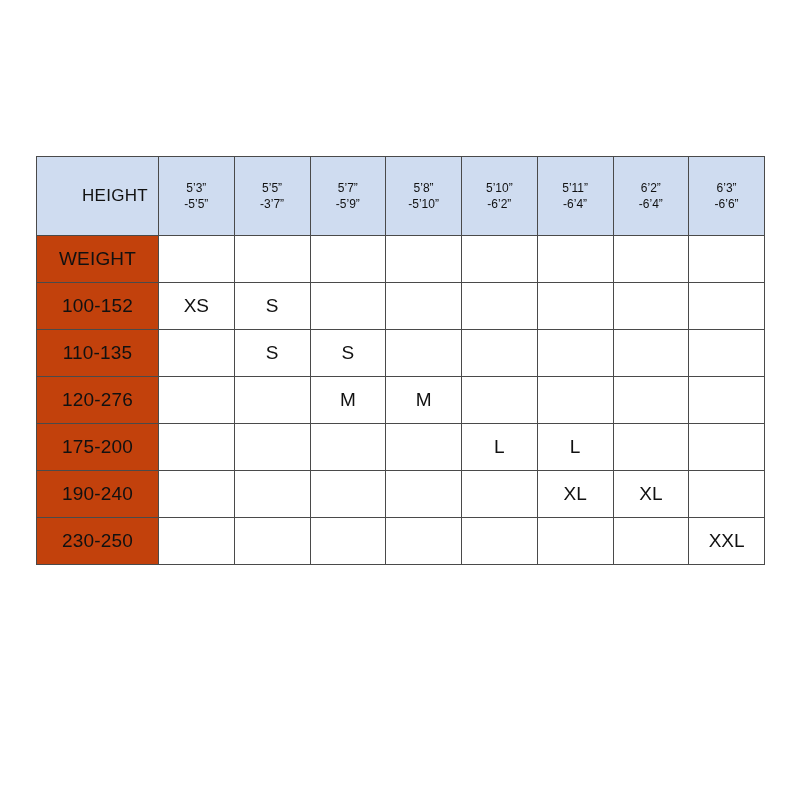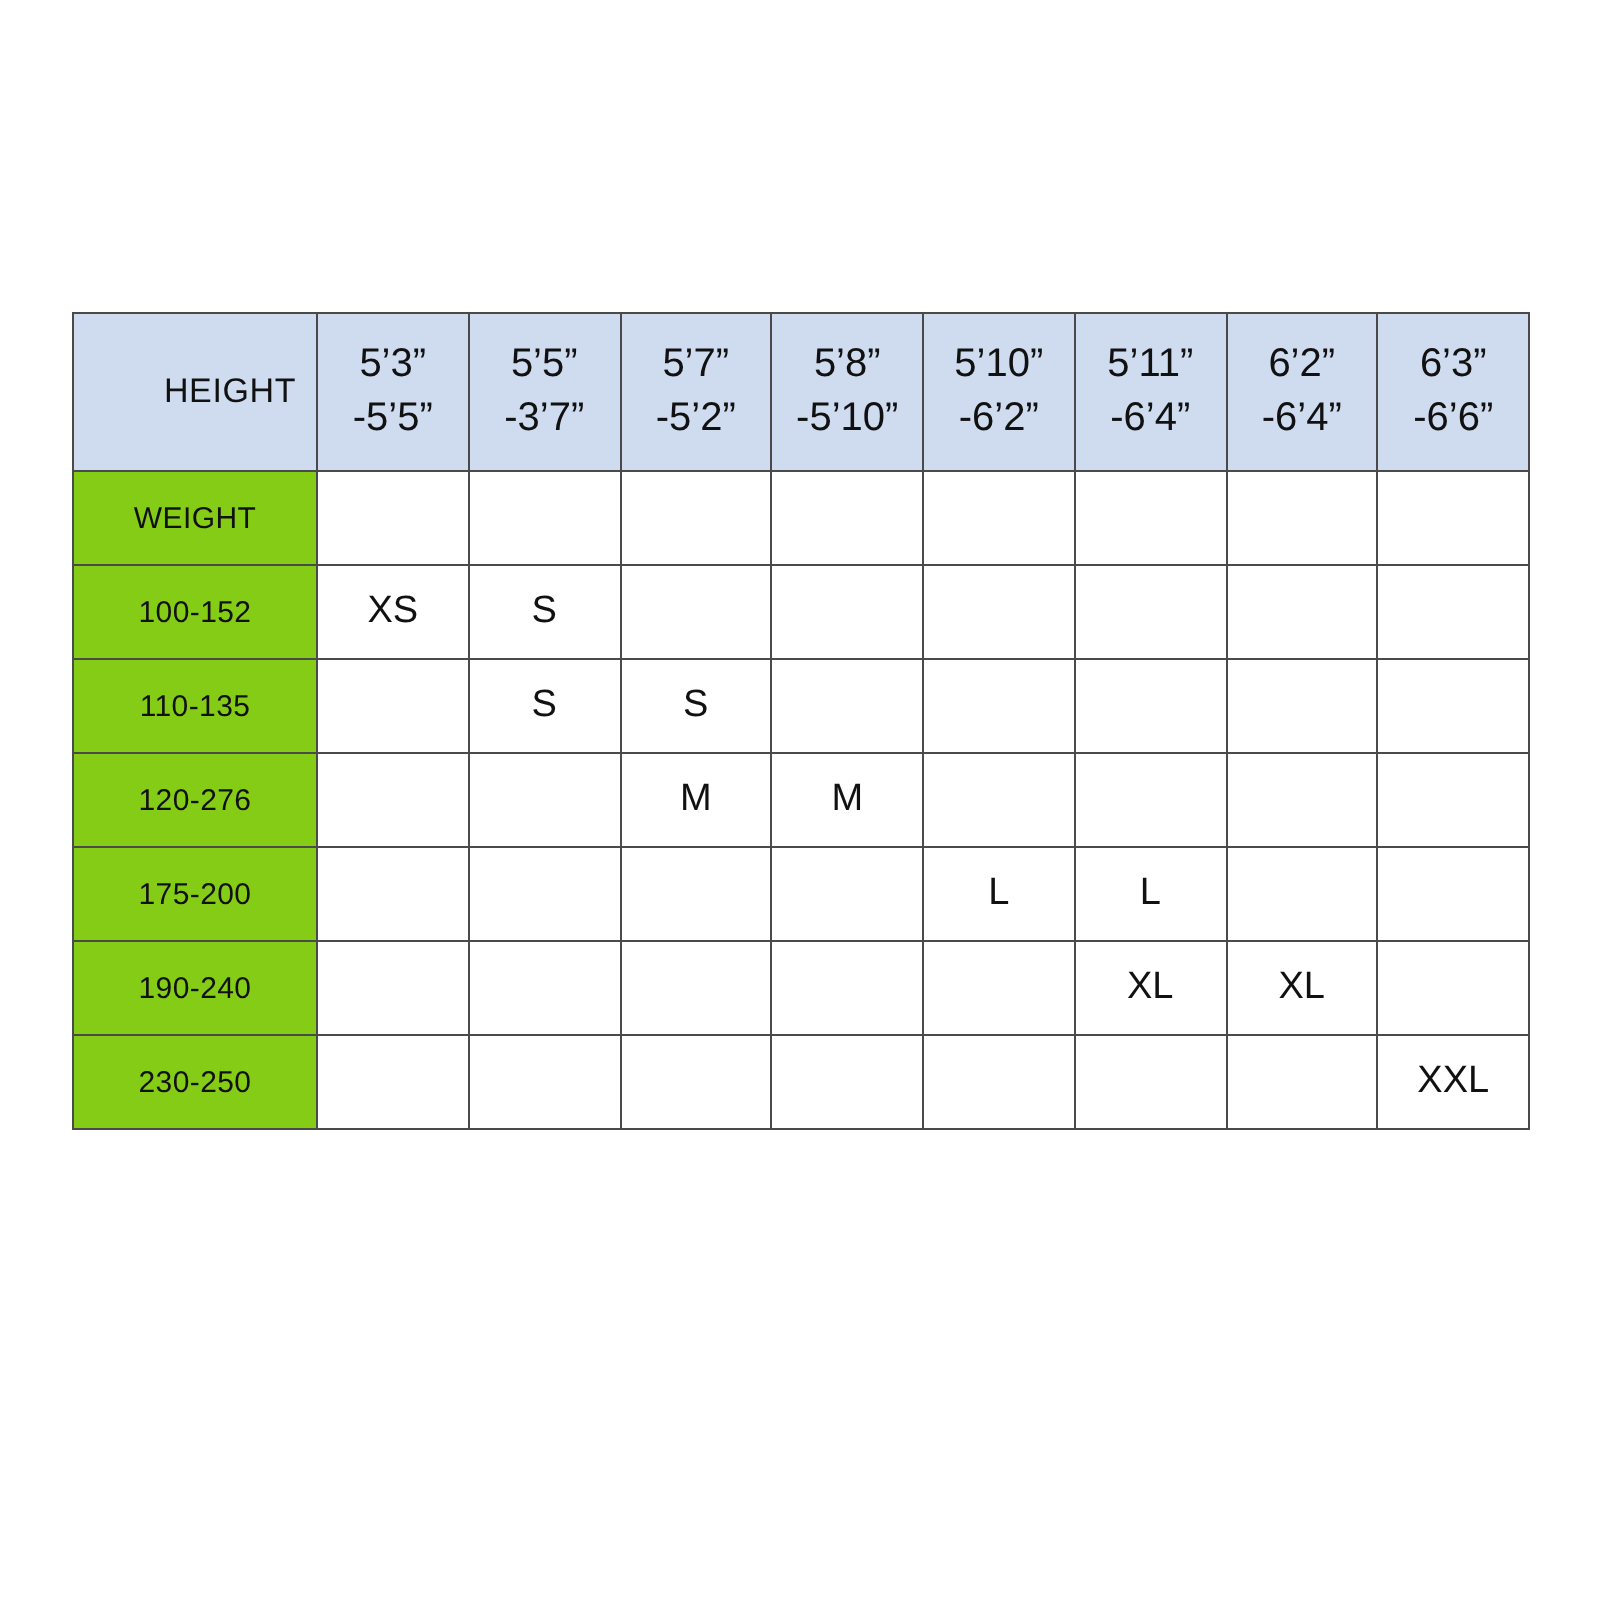--- a/index.html
+++ b/index.html
@@ -32,32 +32,32 @@
     vertical-align: middle;
     font-size: 17px;
     color: #111111;
     padding: 0;
     height: 46px;
   }
   
   table.size-chart tr.header-row td {
     height: 78px;
     background: #cfdcf0;
-    font-size: 20px;
+    font-size: 12px;
     line-height: 1.35;
   }
   table.size-chart tr.header-row td.corner-cell {
     font-size: 17px;
     letter-spacing: 0.3px;
     padding-left: 35px;
   }
   
   table.size-chart td.rowlabel {
-    background: #84cc16;
-    font-size: 15px;
+    background: #c2410c;
+    font-size: 19px;
     letter-spacing: 0.2px;
   }
   table.size-chart td.valuecell {
     background: #ffffff;
     font-size: 19px;
   }
   col.firstcol { width: 122px; }
   col.datacol  { width: 75.75px; }
   .hdr-line { display: block; }
 </style>
@@ -83,21 +83,21 @@
           <td>
             <span class="hdr-line">5’3”</span>
             <span class="hdr-line">-5’5”</span>
           </td>
           <td>
             <span class="hdr-line">5’5”</span>
             <span class="hdr-line">-3’7”</span>
           </td>
           <td>
             <span class="hdr-line">5’7”</span>
-            <span class="hdr-line">-5’2”</span>
+            <span class="hdr-line">-5’9”</span>
           </td>
           <td>
             <span class="hdr-line">5’8”</span>
             <span class="hdr-line">-5’10”</span>
           </td>
           <td>
             <span class="hdr-line">5’10”</span>
             <span class="hdr-line">-6’2”</span>
           </td>
           <td>

